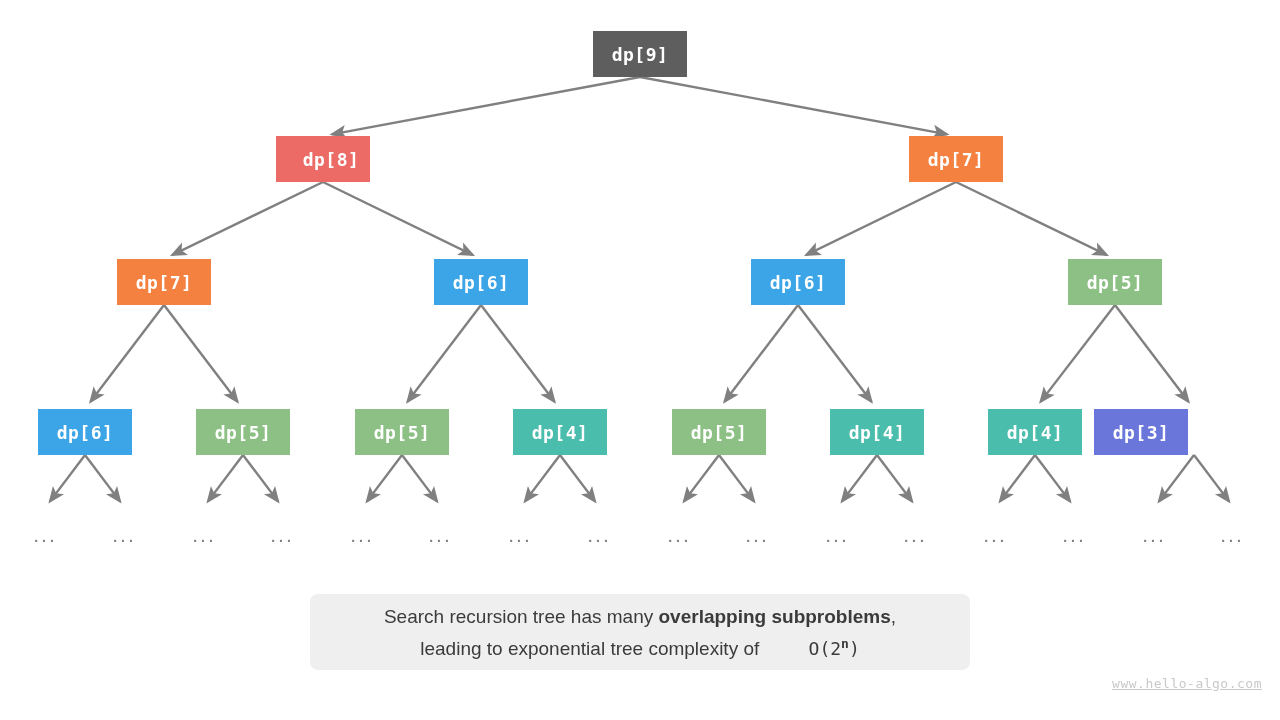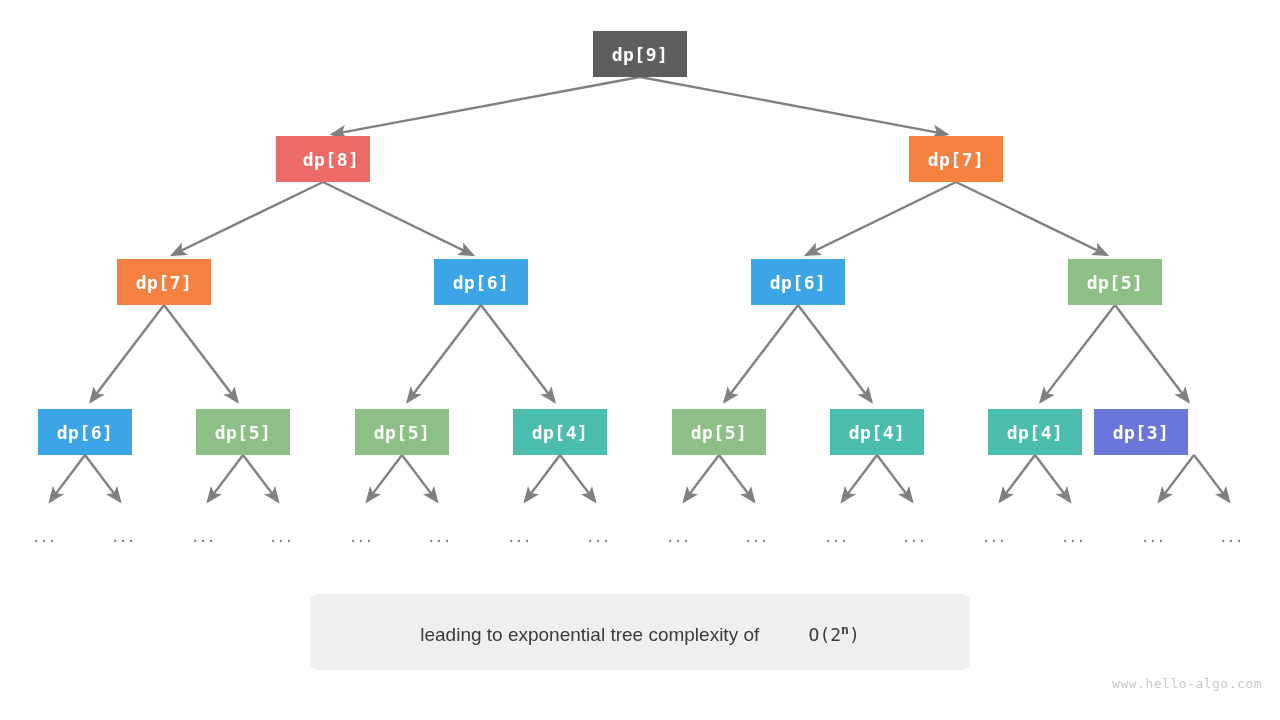--- a/index.html
+++ b/index.html
@@ -77,20 +77,21 @@
   .caption-line sup { font-size: 13px; font-weight: 700; }
   #watermark {
     position: absolute;
     right: 18px;
     top: 676px;
     color: #c9c9c9;
     font-family: "DejaVu Sans Mono", "Liberation Mono", monospace;
     font-size: 13px;
     letter-spacing: 0.5px;
     z-index: 2;
+    text-decoration: underline;
   }
 </style>
 </head>
 <body>
 
 <div id="canvas">
 
   <svg id="edges" viewBox="0 0 1280 720">
     <defs>
       <marker id="arrowhead" markerWidth="7" markerHeight="7" refX="6" refY="3.2" orient="auto" markerUnits="strokeWidth">
@@ -192,19 +193,22 @@
       <div class="ellipsis" style="left: 820px; top: 524px;">...</div>
       <div class="ellipsis" style="left: 898px; top: 524px;">...</div>
       <div class="ellipsis" style="left: 978px; top: 524px;">...</div>
       <div class="ellipsis" style="left: 1057px; top: 524px;">...</div>
       <div class="ellipsis" style="left: 1137px; top: 524px;">...</div>
       <div class="ellipsis" style="left: 1215px; top: 524px;">...</div>
     </div>
 
   <div id="caption-box">
     <div class="caption-line">
+      <span>Search recursion tree has many </span><b>overlapping subproblems</b><span>,</span>
+    </div>
+    <div class="caption-line">
       <span>leading to exponential tree complexity of </span><span class="mono"><span>O(2</span><sup>n</sup><span>)</span></span>
     </div>
   </div>
 
   <div id="watermark">www.hello-algo.com</div>
 
 </div>
 
 </body></html>

